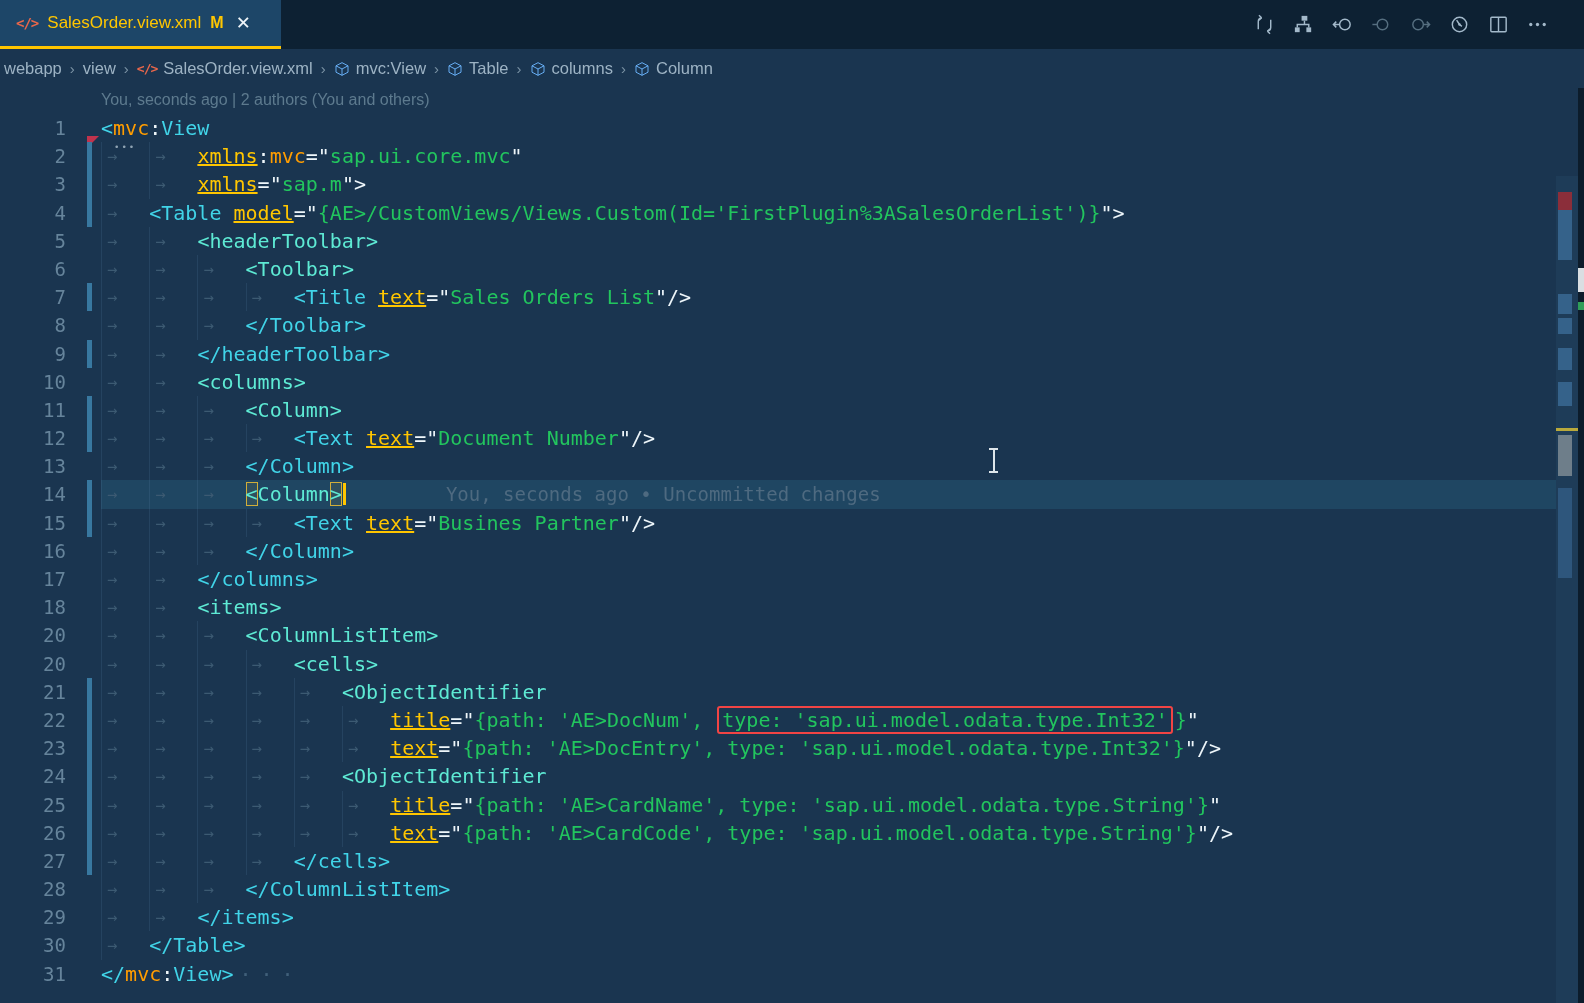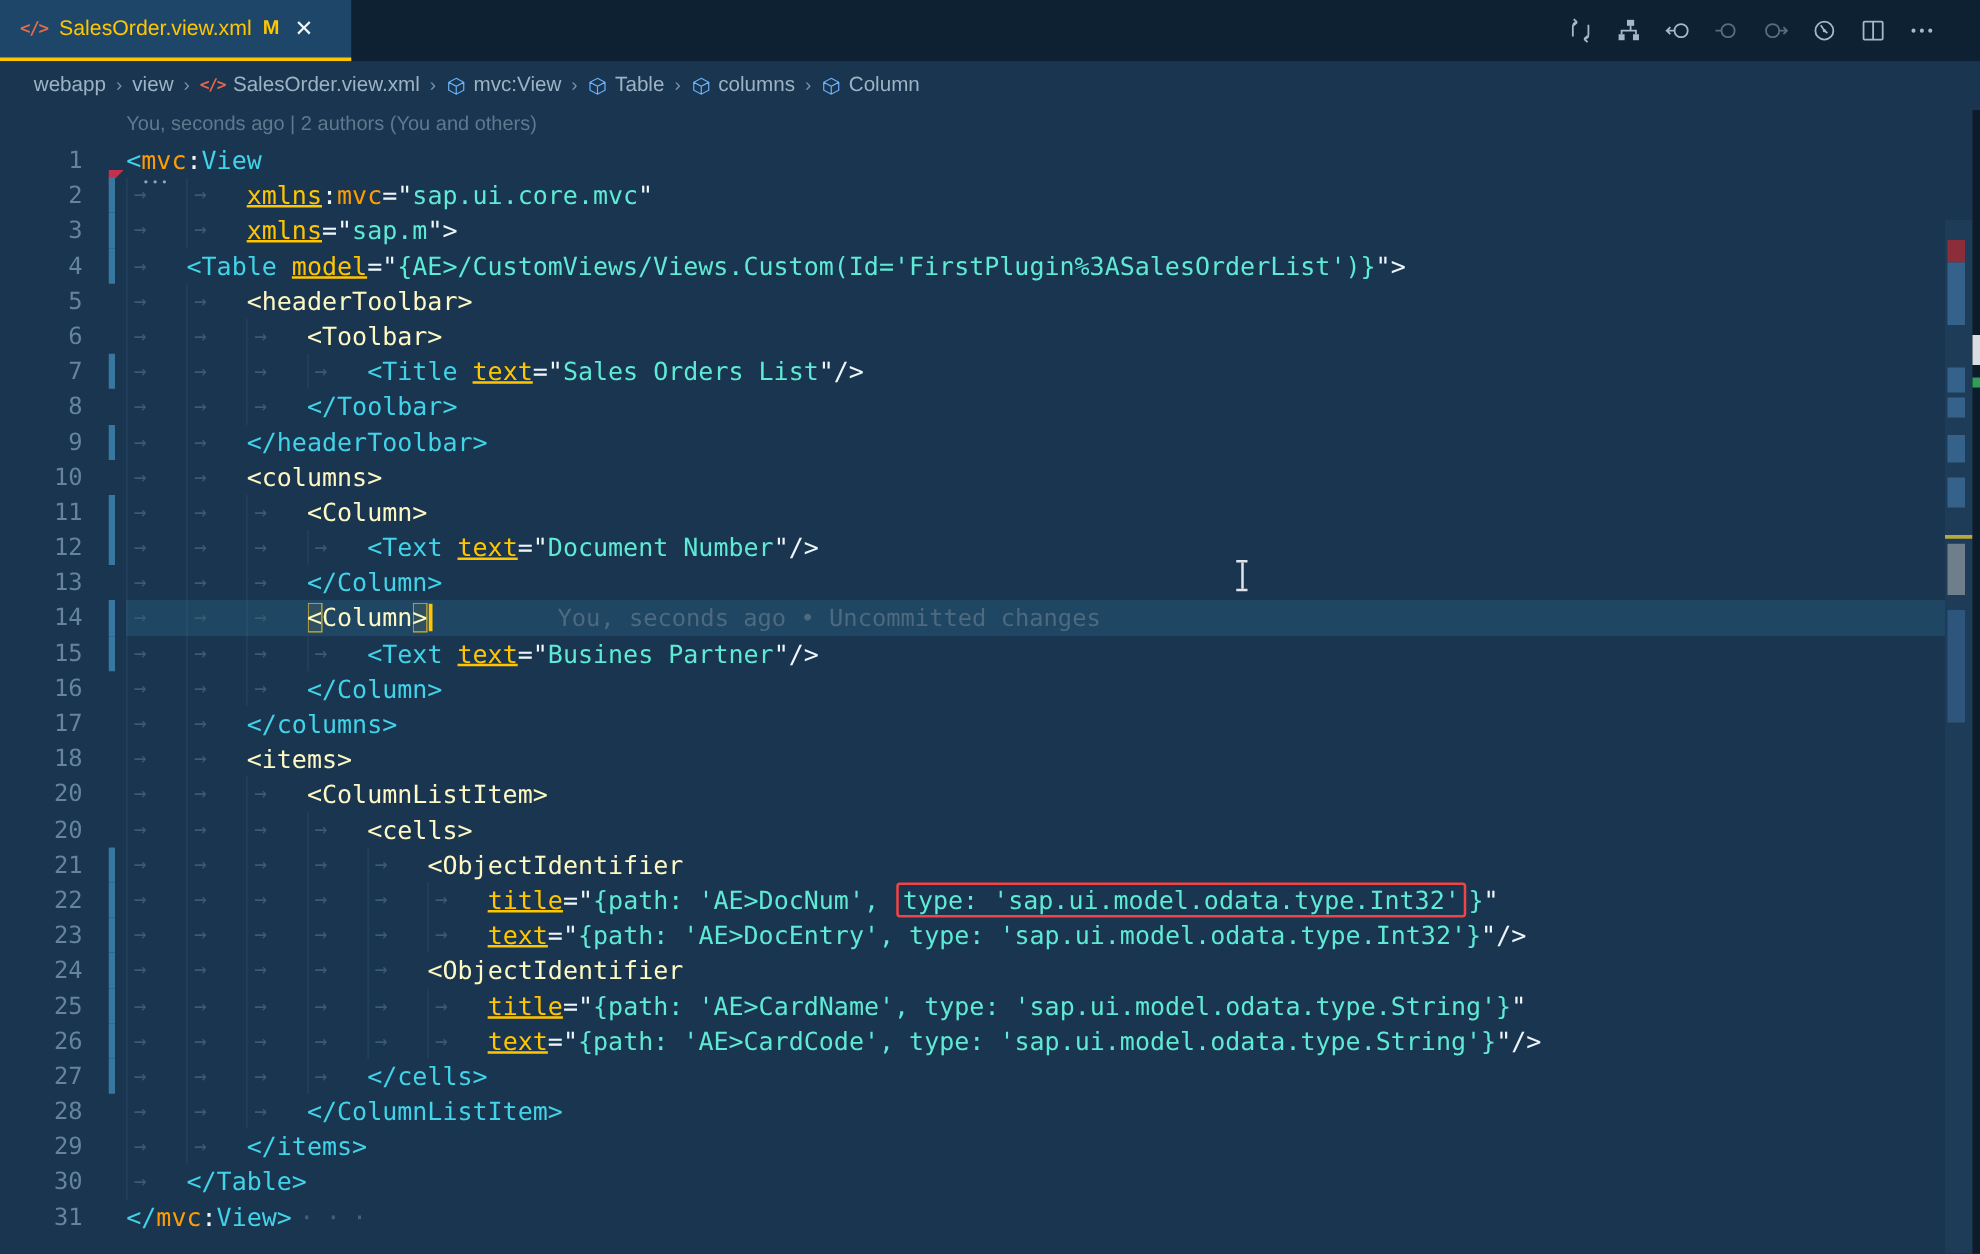--- a/index.html
+++ b/index.html
@@ -18,21 +18,21 @@
 
   
   #actions{position:absolute;right:34px;top:0;height:49px;display:flex;align-items:center;gap:14px;}
   .aicon{width:25px;height:25px;display:flex;align-items:center;justify-content:center;cursor:pointer;}
   .aicon svg{stroke:#a3b9ca;fill:none;stroke-width:1.5;}
   .aicon.dim svg{stroke:#566f80;}
   .aicon svg .fill{fill:#a3b9ca;stroke:none;}
 
   
   #breadcrumb{position:absolute;top:49px;left:0;right:0;height:39px;background:#1a3550;
-       display:flex;align-items:center;padding-left:27px;font-size:16.5px;color:#9db3c4;}
+       display:flex;align-items:center;padding-left:4px;font-size:16.5px;color:#9db3c4;}
   .crumb{display:flex;align-items:center;gap:6px;cursor:pointer;white-space:nowrap;}
   .crumb-sep{color:#7b93a5;margin:0 8px;font-size:15px;}
   .bc-code-icon{color:#e9674b;font-weight:bold;font-size:13px;letter-spacing:-1px;
        font-family:"DejaVu Sans Mono",monospace;}
   .cube{width:16px;height:16px;}
   .cube path{stroke:#6cb6ff;fill:none;stroke-width:1.4;}
 
   
   #editor{position:absolute;top:88px;left:0;right:0;bottom:0;background:#1a3550;}
   #codelens{position:absolute;left:101px;top:3px;color:#5d7a8e;font-size:16px;cursor:pointer;}
@@ -40,26 +40,26 @@
   .row{display:flex;height:28.2px;line-height:28.2px;
        font-family:"DejaVu Sans Mono",monospace;font-size:20px;}
   .gut{width:101px;flex:none;position:relative;}
   .num{position:absolute;right:35px;top:0;color:#66849b;font-size:19px;}
   .modbar{position:absolute;left:87px;width:5px;top:0;bottom:0;background:#3878a0;}
   .code{flex:1;white-space:pre;position:relative;}
   .row.cur .code{background:#1f4662;}
   .tabcell{display:inline-block;width:48.2px;height:28.2px;vertical-align:top;
        border-left:1px solid rgba(100,145,180,.16);box-sizing:border-box;
        color:#3c5a72;font-size:17px;padding-left:5px;}
-  .c-tagW{color:#fef9c3;text-align:right;}
+  .c-tagW{color:#5eead4;text-align:right;}
   .c-tagC{color:#41d4e8;}
   .c-ns{color:#ff9d00;}
   .c-attr{color:#ffc600;text-decoration:underline;}
   .c-punc{color:#eef6fa;}
-  .c-str{color:#5eead4;}
+  .c-str{color:#22c55e;}
   .redbox{border:2px solid #f24444;border-radius:3px;padding:0 3px;margin:0 2px;}
   .bbox{box-shadow:inset 0 0 0 1px #d0ae3a;background:rgba(208,174,58,.10);}
   .caret{display:inline-block;width:3px;height:22px;background:#ffc600;
        vertical-align:-4px;margin-left:1px;}
   .blame{color:#4e6a80;margin-left:100px;font-size:19px;}
   .hintdots{position:absolute;left:13px;top:19px;color:#8fa3b3;font-size:9px;letter-spacing:2px;}
   .traildots{color:#41607a;letter-spacing:9px;margin-left:6px;}
   #redflag{position:absolute;left:87px;top:22px;width:0;height:0;
        border-top:12px solid #c0334d;border-right:12px solid transparent;}
 

